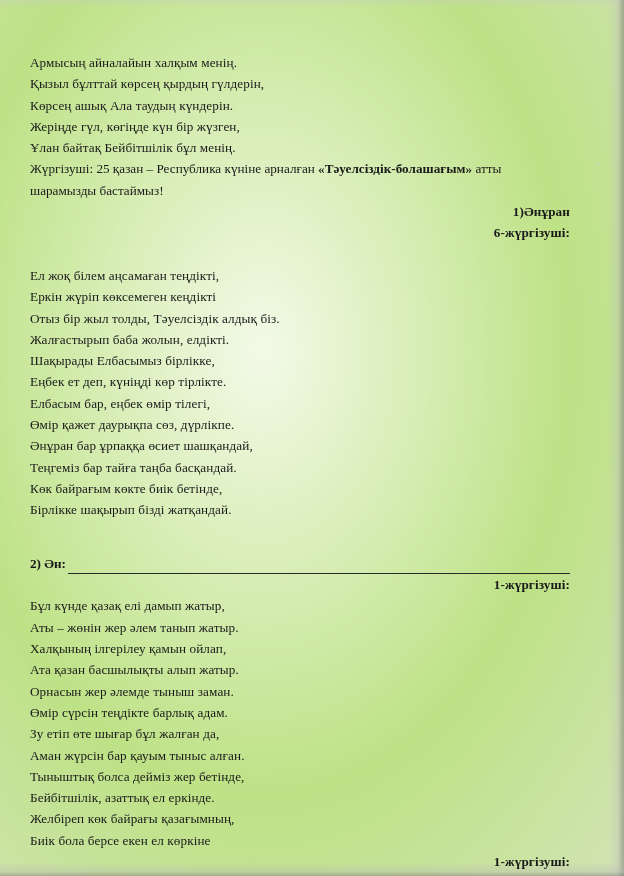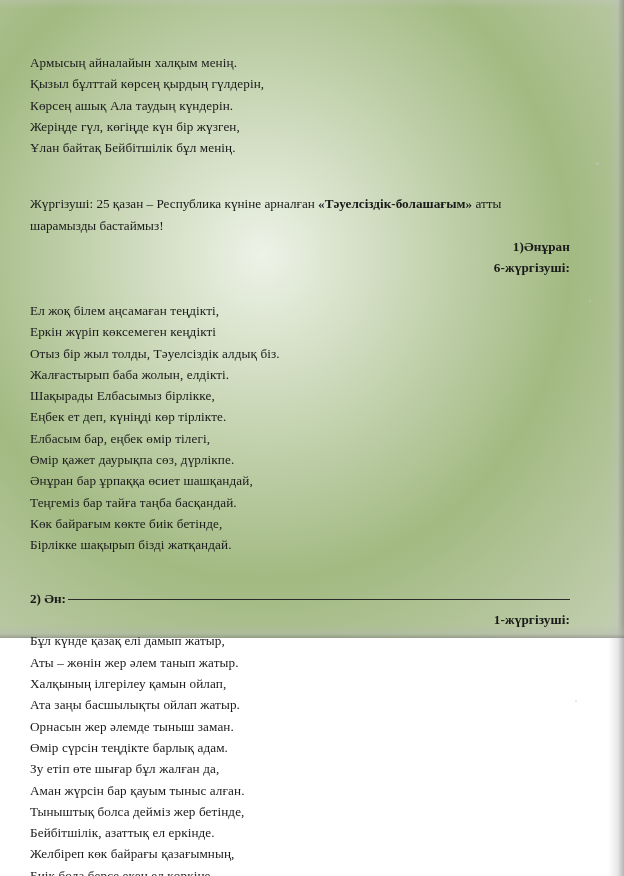--- a/index.html
+++ b/index.html
@@ -10,22 +10,22 @@
     width: 624px;
     height: 876px;
     background: #ffffff;
     font-family: "Liberation Serif", serif;
     color: #1a1a1a;
     overflow: hidden;
   }
   .page {
     position: relative;
     width: 624px;
-    height: 638px;
-    background: #4d7c0f;
+    height: 876px;
+    background: #84cc16;
     box-sizing: border-box;
   }
   
   .scan-edge-right {
     position: absolute;
     top: 0;
     right: 0;
     width: 16px;
     height: 876px;
     background: linear-gradient(to right, rgba(255,255,255,0) 0%, rgba(190,190,190,0.35) 60%, rgba(120,120,120,0.55) 100%);
@@ -76,31 +76,30 @@
   }
   .line.spacer {
     height: 21.3px;
   }
   .line.small-spacer {
     height: 11px;
   }
   .intro-line {
     font-size: 13.2px;
     line-height: 21.3px;
-    margin-top: 35px;
   }
   .intro-line b {
     font-weight: bold;
   }
   .song-heading {
     font-size: 13.2px;
     line-height: 21.3px;
     font-weight: bold;
     display: flex;
-    align-items: flex-start;
+    align-items: flex-end;
     white-space: nowrap;
   }
   .song-heading .rule {
     display: inline-block;
     flex: 1;
     border-bottom: 1px solid #2a2a2a;
     height: 11px;
     margin-left: 2px;
   }
 </style>
@@ -151,21 +150,21 @@
     <div class="song-heading">
       <span>2) Ән:</span>
       <span class="rule"></span>
     </div>
 
     <div class="line bold">1-жүргізуші:</div>
 
     <div class="line">Бұл күнде қазақ елі дамып жатыр,</div>
     <div class="line">Аты – жөнін жер әлем танып жатыр.</div>
     <div class="line">Халқының ілгерілеу қамын ойлап,</div>
-    <div class="line">Ата заңы басшылықты ойлап жатыр.</div>
+    <div class="line">Ата қазан басшылықты алып жатыр.</div>
     <div class="line">Орнасын жер әлемде тыныш заман.</div>
     <div class="line">Өмір сүрсін теңдікте барлық адам.</div>
     <div class="line">Зу етіп өте шығар бұл жалған да,</div>
     <div class="line">Аман жүрсін бар қауым тыныс алған.</div>
     <div class="line">Тыныштық болса дейміз жер бетінде,</div>
     <div class="line">Бейбітшілік, азаттық ел еркінде.</div>
     <div class="line">Желбіреп көк байрағы қазағымның,</div>
     <div class="line">Биік бола берсе екен ел көркіне</div>
 
     <div class="line bold">1-жүргізуші:</div>

